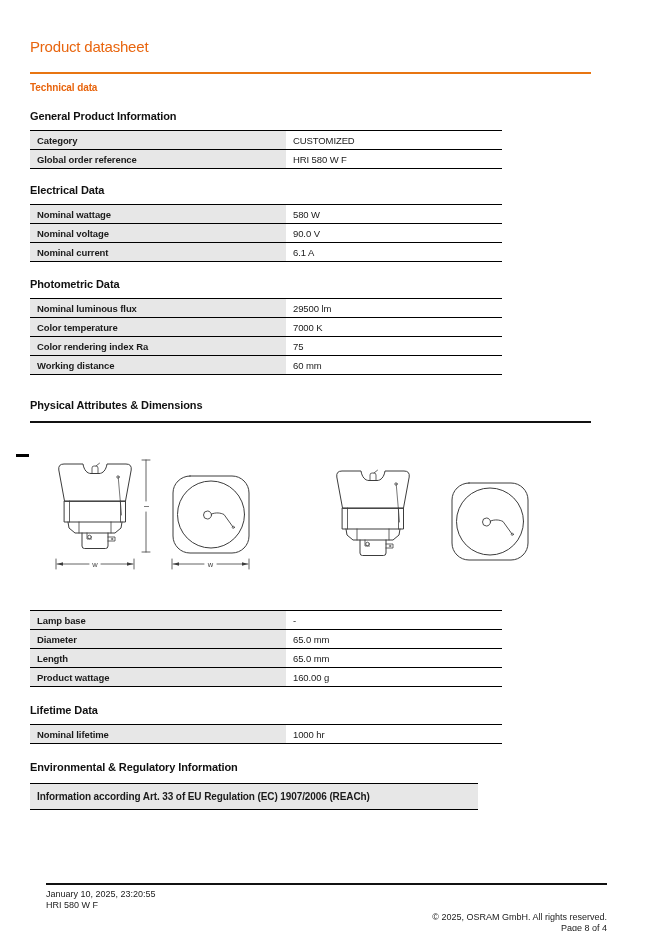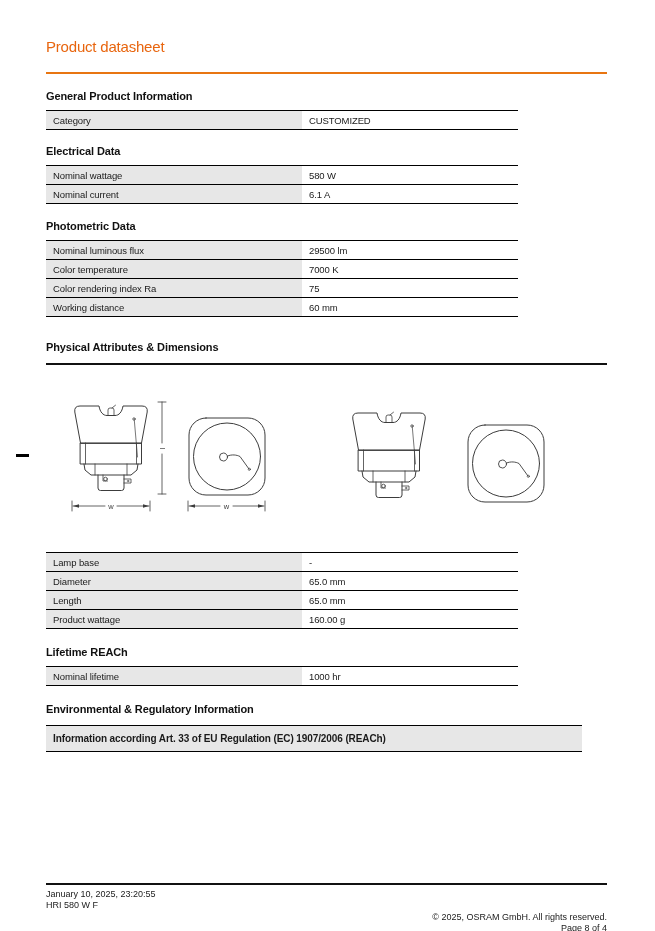--- a/index.html
+++ b/index.html
@@ -9,21 +9,21 @@
     color:#1a1a1a;
     -webkit-font-smoothing:antialiased;
   }
   .page {
     position:relative;
     width:655px; height:931px;
     background:#fff;
     overflow:hidden;
   }
   .content {
-    position:absolute; left:46px; top:0; width:561px;
+    position:absolute; left:30px; top:0; width:561px;
   }
   .title {
     margin-top:38px;
     font-size:15px; line-height:17px;
     font-weight:500;
     color:#E8650E;
     letter-spacing:-0.2px;
   }
   .rule-orange {
     margin-top:17px;
@@ -56,35 +56,35 @@
     border-top:1px solid #000;
     height:19px;
     font-size:9.5px;
     vertical-align:middle;
     padding:0 0 0 7px;
     letter-spacing:-0.1px;
   }
   td.lbl {
     width:256px;
     background:#E7E7E7;
-    font-weight:normal;
+    font-weight:bold;
   }
   td.val { width:216px; }
   .rule-dark {
     margin-top:9px;
     height:2px; background:#111; border:none;
   }
   .drawings {
     margin-top:32px;
     display:block;
   }
   table.spec.after-drawings { margin-top:27px;padding-left:32px; }
   .notice-bar {
     margin-top:9px;
-    width:536px; height:27px;
+    width:448px; height:27px;
     background:#E7E7E7;
     border-top:1px solid #000;
     border-bottom:1px solid #000;
     display:flex; align-items:center;
     padding-left:7px;
     font-size:10px; font-weight:bold;
     letter-spacing:-0.1px;
   }
   .crop-mark {
     position:absolute; left:16px; top:454px;
@@ -109,40 +109,49 @@
 </style>
 </head>
 <body>
 
 <div class="page">
   <div class="crop-mark"></div>
 
   <div class="content">
     <h1 class="title">Product datasheet</h1>
     <div class="rule-orange"></div>
+    <div class="subtitle">Technical data</div>
 
     <section>
       <h2 class="section-heading mt-sec">General Product Information</h2>
       <table class="spec">
         <tbody>
             <tr>
           <td class="lbl">Category</td>
           <td class="val">CUSTOMIZED</td>
         </tr>
+        <tr>
+          <td class="lbl">Global order reference</td>
+          <td class="val">HRI 580 W F</td>
+        </tr>
       </tbody>
         </table>
     </section>
 
     <section>
       <h2 class="section-heading mt-sec2">Electrical Data</h2>
       <table class="spec">
         <tbody>
             <tr>
           <td class="lbl">Nominal wattage</td>
           <td class="val">580 W</td>
+        </tr>
+        <tr>
+          <td class="lbl">Nominal voltage</td>
+          <td class="val">90.0 V</td>
         </tr>
         <tr>
           <td class="lbl">Nominal current</td>
           <td class="val">6.1 A</td>
         </tr>
       </tbody>
         </table>
     </section>
 
     <section>
@@ -264,21 +273,21 @@
         </tr>
         <tr>
           <td class="lbl">Product wattage</td>
           <td class="val">160.00 g</td>
         </tr>
       </tbody>
         </table>
     </section>
 
     <section>
-      <h2 class="section-heading mt-sec4">Lifetime REACh</h2>
+      <h2 class="section-heading mt-sec4">Lifetime Data</h2>
       <table class="spec">
         <tbody>
             <tr>
           <td class="lbl">Nominal lifetime</td>
           <td class="val">1000 hr</td>
         </tr>
       </tbody>
         </table>
     </section>
 

